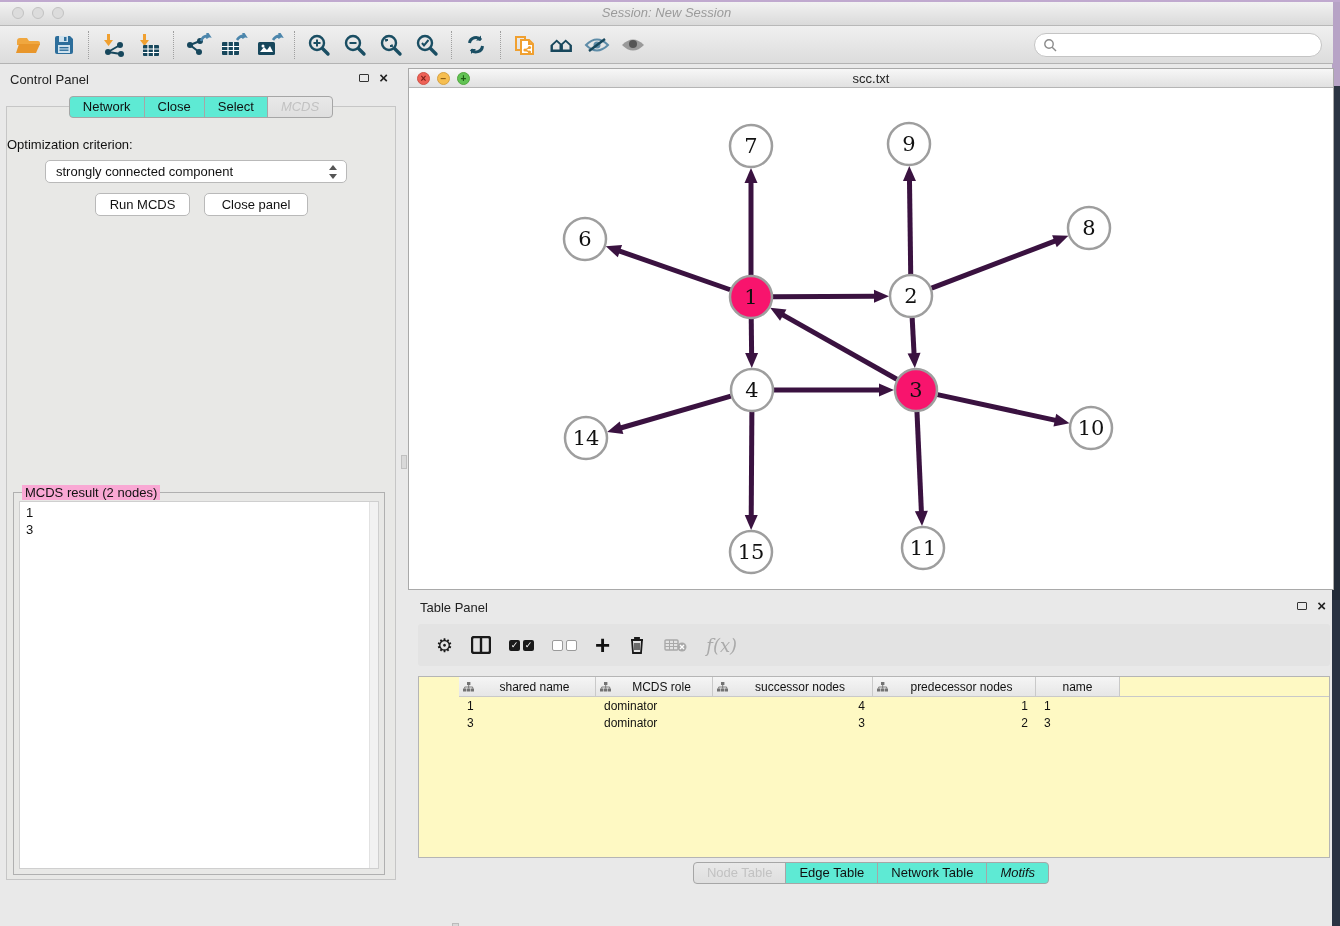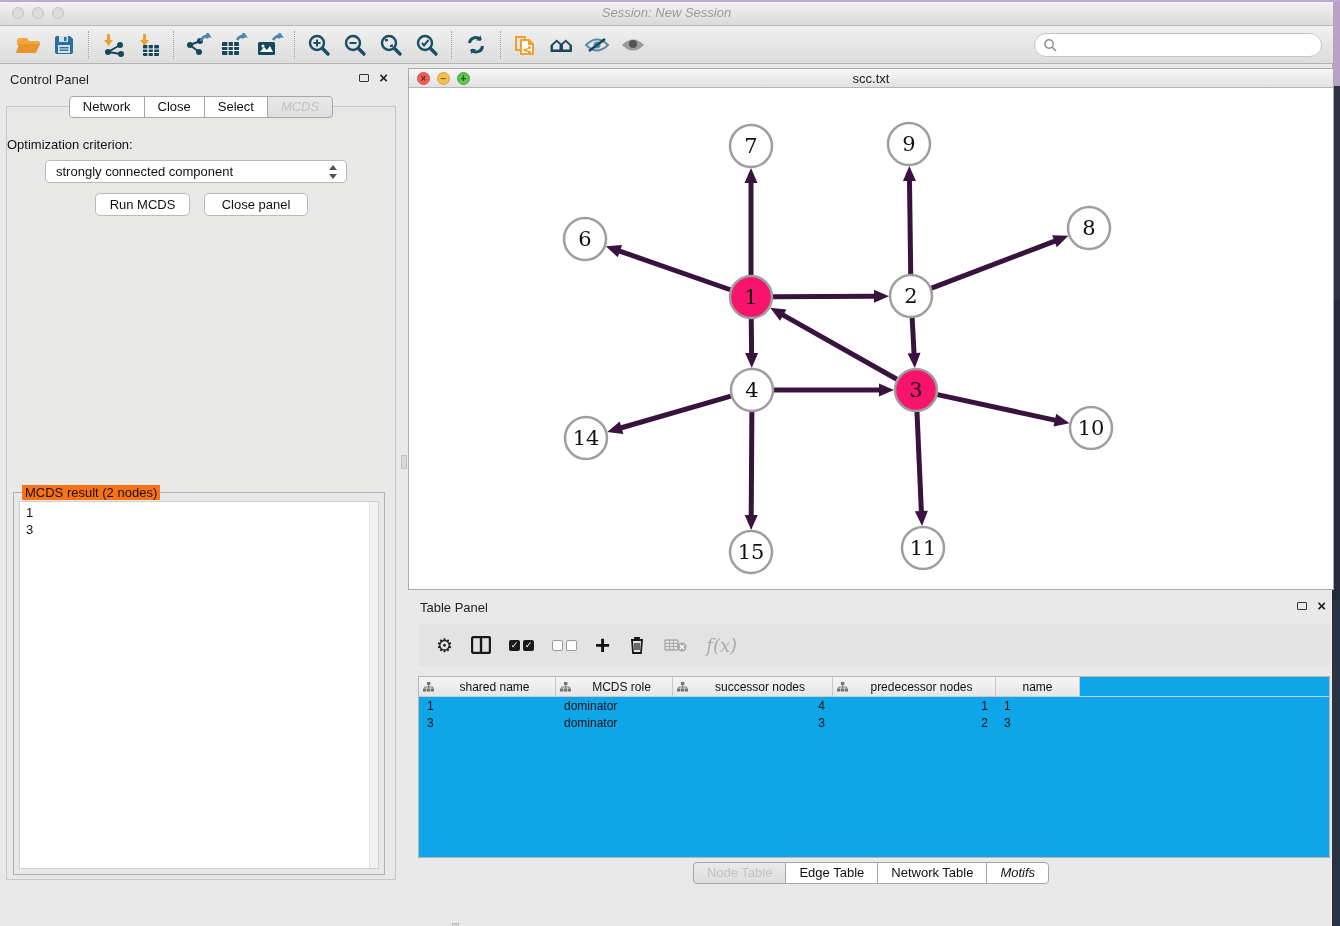--- a/index.html
+++ b/index.html
@@ -35,21 +35,21 @@
   #control-panel { position:absolute; left:0; top:64px; width:402px; height:822px; background:#E9E9E9; }
   #cp-header { position:absolute; left:0; top:4px; width:100%; height:22px;text-decoration:underline; }
   #cp-title { position:absolute; left:10px; top:4px; font-size:13px; color:#222; }
   .panel-btns { position:absolute; top:5px; display:flex; gap:10px; align-items:center; }
   #cp-btns { right:14px; }
   .float-box { width:10px; height:8px; border:1.5px solid #333; display:inline-block; border-radius:1px; }
   .close-x { font-weight:900; font-size:15px; color:#222; line-height:10px; }
 
   .tabstrip { display:flex;margin-top:28px; }
   #cp-tabs { position:absolute; left:0; right:0; top:32px; display:flex; justify-content:center; z-index:5; }
-  .tab { font-size:13px; color:#111; background:#ffffff; border:1px solid #a6a6a6; margin-left:-1px;
+  .tab { font-size:13px; color:#111; background:#5eead4; border:1px solid #a6a6a6; margin-left:-1px;
     padding:2px 13px; line-height:16px; white-space:nowrap; }
   .tab:first-child { border-radius:4px 0 0 4px; margin-left:0; }
   .tab:last-child { border-radius:0 4px 4px 0;font-style:italic; }
   .tab.active { background:linear-gradient(180deg,#e9e9e9,#dfdfdf); color:#c2c2c2; }
 
   #cp-body { position:absolute; left:6px; right:6px; top:42px; bottom:6px;
     background:#E8E8E6; border:1px solid #c6c6c6; }
   #opt-label { position:absolute; left:0; right:0; top:30px; font-size:13px; color:#111; }
   #opt-select { position:absolute; left:38px; right:48px; top:53px; height:23px; background:#fff;
     border:1px solid #b9b9b9; border-radius:5px; font-size:13px; color:#111;
@@ -59,21 +59,21 @@
     border-left:4.5px solid transparent; border-right:4.5px solid transparent; border-bottom:5px solid #555; }
   .stepper .down { position:absolute; bottom:1px; left:2px; width:0; height:0;
     border-left:4.5px solid transparent; border-right:4.5px solid transparent; border-top:5px solid #555; }
   .mac-btn { position:absolute; top:86px; height:23px; background:#fff; border:1px solid #b9b9b9;
     border-radius:5px; font-size:13px; color:#111; text-align:center; line-height:21px; }
   #run-btn { left:88px; width:95px; }
   #close-panel-btn { left:197px; width:104px; }
 
   #result-fieldset { position:absolute; left:6px; right:10px; top:385px; bottom:4px;
     border:1px solid #b0b0b0; background:#E8E8E6; }
-  #result-legend { position:absolute; left:8px; top:-8px; background:#f97316; padding:0 3px; font-size:13px; color:#111; }
+  #result-legend { position:absolute; left:8px; top:-8px; background:#f9a8d4; padding:0 3px; font-size:13px; color:#111; }
   #result-box { position:absolute; left:5px; right:5px; top:8px; bottom:5px; background:#fff;
     border:1px solid #cfcfcf; font-size:13px; color:#111; padding:2px 0 0 6px; line-height:17px; }
   #result-scroll { position:absolute; right:0; top:0; bottom:0; width:9px; background:#f2f2f2; border-left:1px solid #e2e2e2; }
 
   
   #net-window { position:absolute; left:408px; top:68px; width:926px; height:522px;
     border:1px solid #a9a9a9; background:#fff; }
   #net-titlebar { position:absolute; left:0; top:0; right:0; height:19px;
     background:linear-gradient(180deg,#f7f7f7,#e1e1e1); border-bottom:1px solid #b5b5b5; }
   #net-title { position:absolute; left:0; right:0; top:2px; text-align:center; font-size:13px; color:#222; }
@@ -91,21 +91,21 @@
     background:#e3e3e3; border-radius:3px; display:flex; align-items:center; gap:18px; padding-left:18px; }
   .tp-icon { font-size:19px; color:#1a1a1a; }
   .cb-pair { display:flex; gap:3px; }
   .cb { width:11px; height:11px; border-radius:2px; font-size:9px; line-height:11px; text-align:center; }
   .cb.on { background:#1a1a1a; color:#fff; }
   .cb.off { background:#fff; border:1.5px solid #9a9a9a; }
   #plus-icon { font-size:26px; font-weight:bold; color:#111; line-height:20px; }
   #fx-icon { font-family:"DejaVu Serif", serif; font-style:italic; font-size:18px; color:#aaa; }
 
   #data-table { position:absolute; left:10px; right:4px; top:80px; bottom:28px;
-    background:#0ea5e9; border:1px solid #b5b5b5; }
+    background:#fef9c3; border:1px solid #b5b5b5;padding-left:40px; }
   #thead { display:flex; border-bottom:1px solid #c9c9c9; }
   .th { height:19px; background:linear-gradient(180deg,#f5f5f5,#e6e6e6); border-right:1px solid #c9c9c9;
     display:flex; align-items:center; font-size:12px; color:#111; }
   .th .lbl { flex:1; text-align:center; }
   .hier-ico { margin-left:4px; opacity:.8; }
   .trow { display:flex; height:17px; align-items:center; font-size:12px; color:#111; }
   .td { padding:0 8px; overflow:hidden; white-space:nowrap; }
 
   #tp-tabs { position:absolute; left:0; right:0; bottom:2px; display:flex; justify-content:center; }
 

